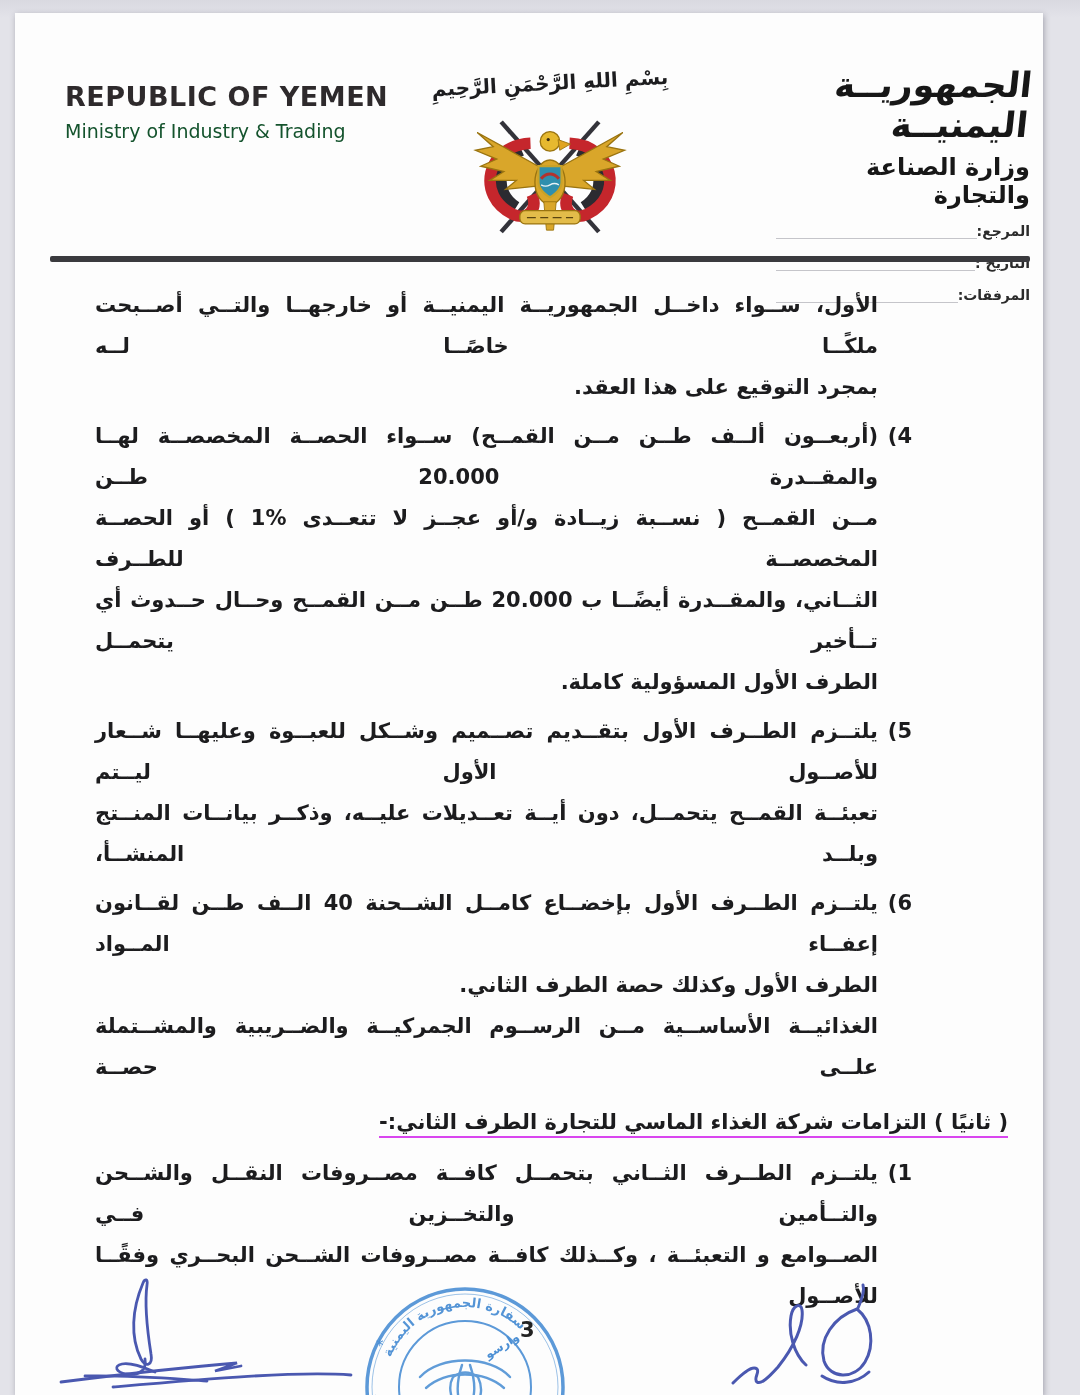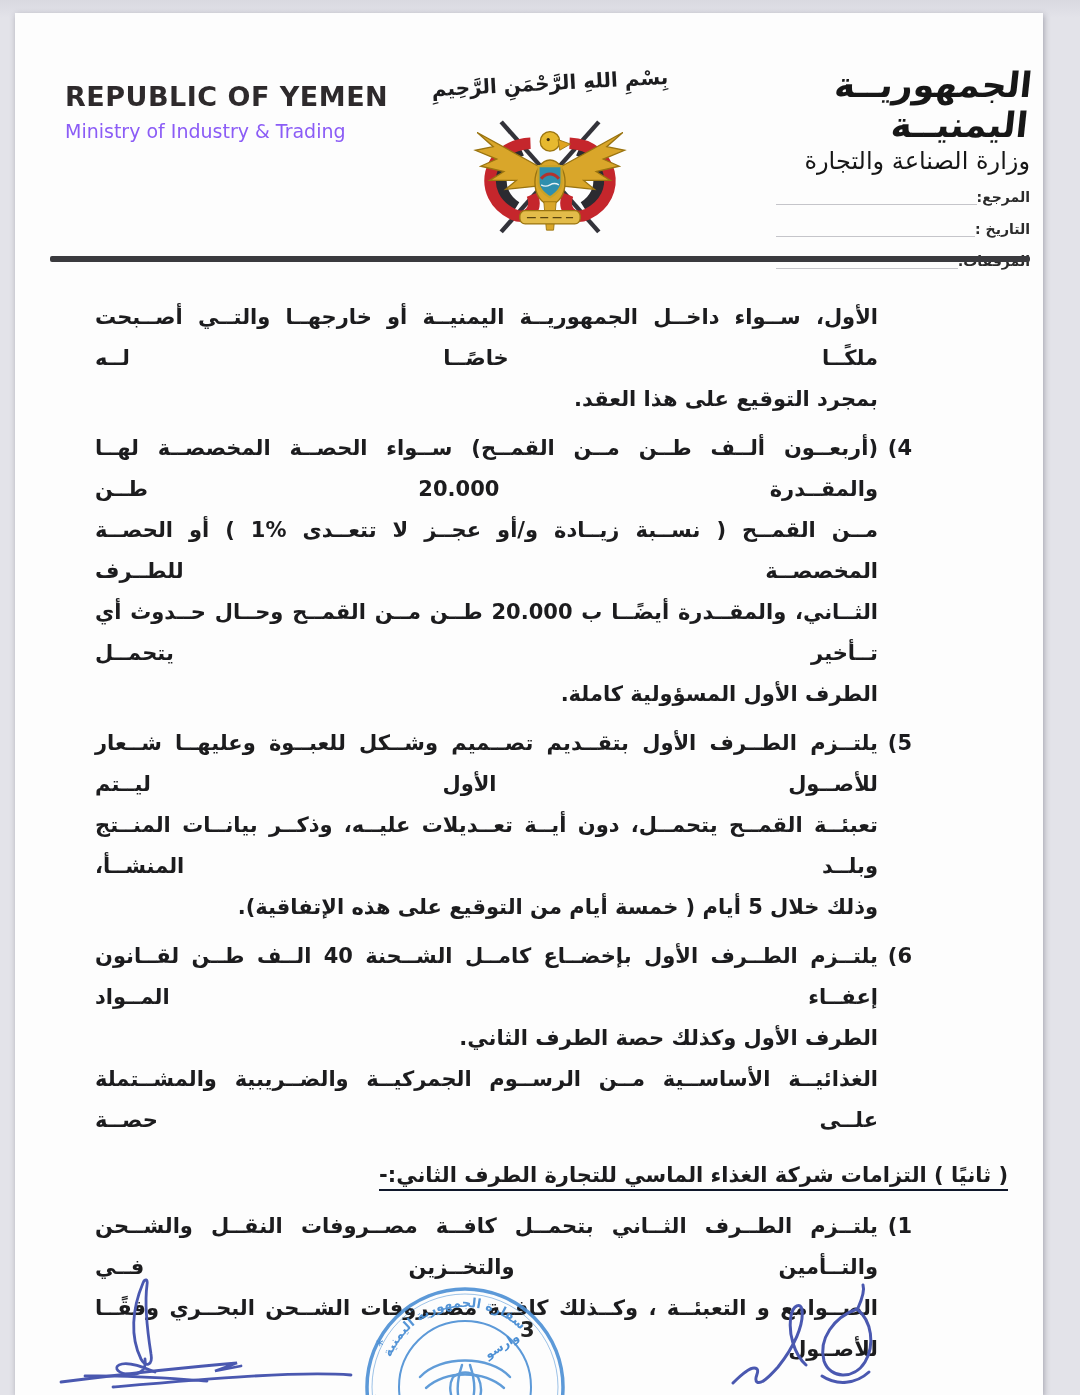--- a/index.html
+++ b/index.html
@@ -3,44 +3,44 @@
 <meta charset="utf-8">
 <style>
   html,body{margin:0;padding:0;}
   body{width:1080px;height:1395px;background:#e3e3e9;font-family:"DejaVu Sans",sans-serif;}
   .canvas{position:relative;width:1080px;height:1395px;overflow:hidden;background:linear-gradient(#d9d9e0 0,#e3e3e9 18px);}
   .page{position:absolute;left:15px;top:13px;width:1028px;height:1382px;background:#fdfdfd;
         box-shadow:1px 2px 6px rgba(40,40,60,.35);overflow:hidden;}
   
   .h-left{position:absolute;left:50px;top:68px;color:#2e2a2c;}
   .h-title{font-size:27px;font-weight:bold;letter-spacing:.5px;}
-  .h-sub{font-size:19px;margin-top:8px;color:#8b5cf6;}
+  .h-sub{font-size:19px;margin-top:8px;color:#14532d;}
   .h-center{position:absolute;left:415px;top:58px;width:240px;text-align:center;}
   .bismillah{font-size:20px;font-weight:bold;color:#1d1d1f;transform:rotate(-3deg);}
   .emblem{margin-top:2px;}
   .h-right{position:absolute;right:13px;top:52px;width:260px;text-align:right;direction:rtl;color:#171717;}
   .callig1{font-size:35px;font-weight:bold;transform:skewX(-6deg);}
-  .callig2{font-size:24px;font-weight:normal;margin-top:2px;}
+  .callig2{font-size:24px;font-weight:bold;margin-top:8px;}
   .fields{margin-top:14px;}
   .frow{display:flex;direction:rtl;align-items:flex-end;margin-bottom:16px;}
   .flabel{font-size:14px;font-weight:bold;color:#2b2b2b;white-space:nowrap;}
   .fline{flex:1;border-bottom:1px solid #c5c5ca;height:15px;margin-left:6px;}
   .divider{position:absolute;left:35px;top:243px;width:980px;height:6px;background:#3a3a3e;border-radius:2px;}
   
   .docbody{position:absolute;left:80px;top:268px;width:913px;direction:rtl;color:#1c1c1e;
            font-size:21px;font-weight:bold;}
   .line{line-height:41px;text-align:justify;}
   .line.j{text-align-last:justify;}
   .line.last{text-align-last:right;}
   .para{display:flex;direction:rtl;margin-top:8px;margin-right:96px;}
-  .para.first{margin-top:16px;}
+  .para.first{margin-top:4px;}
   .pnum{width:34px;flex:none;text-align:right;line-height:41px;}
   .ptext{flex:1;}
   .sec{margin:14px 0 10px;text-align:right;line-height:41px;}
-  .sec span{border-bottom:2px solid #0f172a;padding-bottom:2px;}
+  .sec span{border-bottom:2px solid #d946ef;padding-bottom:2px;}
   
   .pageno{position:absolute;left:505px;top:1305px;font-size:21px;font-weight:bold;color:#222;}
   .stamp,.sig{position:absolute;}
 </style>
 </head>
 <body>
 
 <div class="canvas">
   <div class="page">
 
@@ -120,21 +120,20 @@
           <div class="line j">الثــاني، والمقــدرة أيضًــا ب 20.000 طــن مــن القمــح وحــال حــدوث أي تــأخير يتحمــل</div>
           <div class="line last">الطرف الأول المسؤولية كاملة.</div>
         </div>
       </div>
 
       <div class="para">
         <div class="pnum">5)</div>
         <div class="ptext">
           <div class="line j">يلتــزم الطــرف الأول بتقــديم تصــميم وشــكل للعبــوة وعليهــا شــعار للأصــول الأول ليــتم</div>
           <div class="line j">تعبئــة القمــح يتحمــل، دون أيــة تعــديلات عليــه، وذكــر بيانــات المنــتج وبلــد المنشــأ،</div>
-          <div class="line last">وذلك خلال 5 أيام ( خمسة أيام من التوقيع على هذه الإتفاقية).</div>
         </div>
       </div>
 
       <div class="para">
         <div class="pnum">6)</div>
         <div class="ptext">
           <div class="line j">يلتــزم الطــرف الأول بإخضــاع كامــل الشــحنة 40 الــف طــن لقــانون إعفــاء المــواد</div>
           <div class="line last">الطرف الأول وكذلك حصة الطرف الثاني.</div>
           <div class="line j">الغذائيــة الأساســية مــن الرســوم الجمركيــة والضــريبية والمشــتملة علــى حصــة</div>
         </div>

